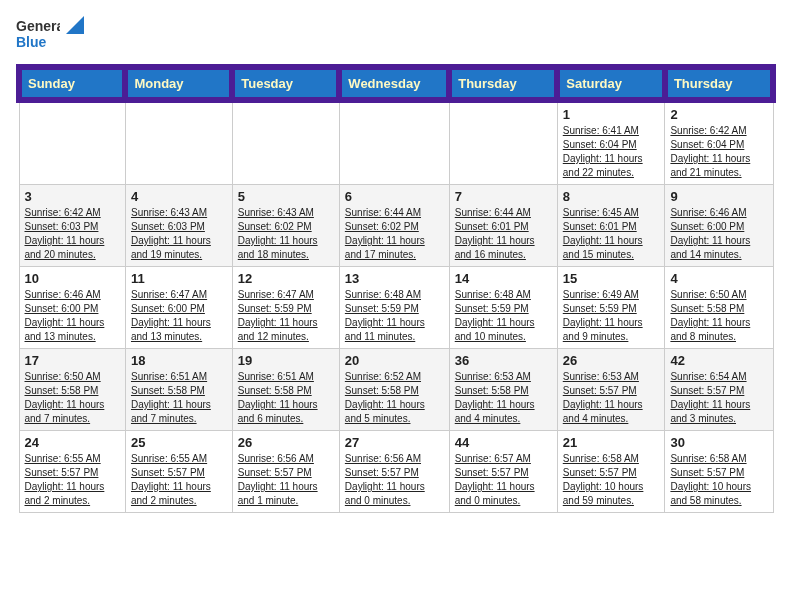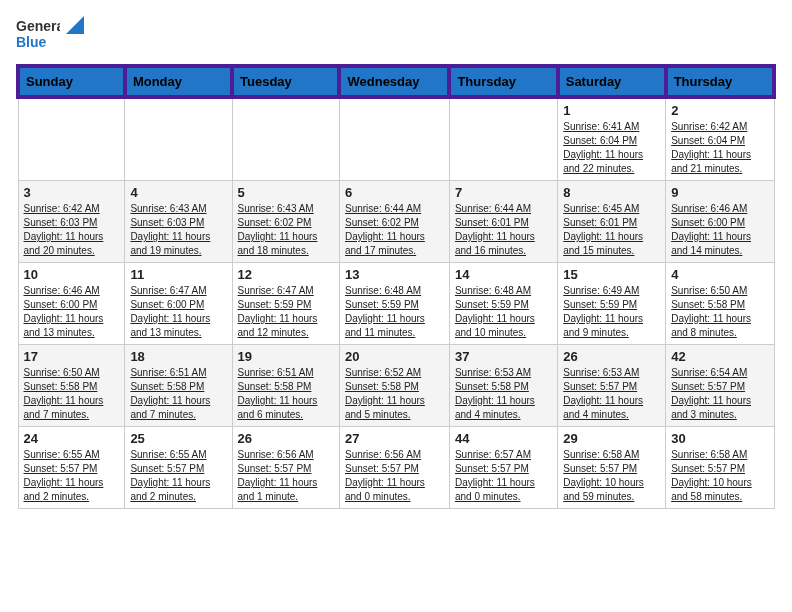--- a/index.html
+++ b/index.html
@@ -40,26 +40,26 @@
       color: #444;
       margin-top: 2px;
     }
     .calendar {
       width: 100%;
       border-collapse: collapse;
       border: 1px solid #ccc;
     }
     .calendar th {
       background: #2176c7;
-      color: #000000;
+      color: #fef9c3;
       font-size: 13px;
       font-weight: bold;
       padding: 6px 6px;
       text-align: left;
-      border: 4px solid #4c1d95;
+      border: 6px solid #4c1d95;
     }
     .calendar td {
       border: 1px solid #ccc;
       vertical-align: top;
       padding: 4px 5px;
       width: 113px;
       min-height: 80px;
       background: #fff;
       font-size: 10.5px;
       color: #222;
@@ -206,21 +206,21 @@
           </td>
           <td>
             <span class="day-number">19</span>
             <div class="day-info">Sunrise: 6:51 AM<br>Sunset: 5:58 PM<br>Daylight: 11 hours<br>and 6 minutes.</div>
           </td>
           <td>
             <span class="day-number">20</span>
             <div class="day-info">Sunrise: 6:52 AM<br>Sunset: 5:58 PM<br>Daylight: 11 hours<br>and 5 minutes.</div>
           </td>
           <td>
-            <span class="day-number">37</span>
+            <span class="day-number">36</span>
             <div class="day-info">Sunrise: 6:53 AM<br>Sunset: 5:58 PM<br>Daylight: 11 hours<br>and 4 minutes.</div>
           </td>
           <td>
             <span class="day-number">26</span>
             <div class="day-info">Sunrise: 6:53 AM<br>Sunset: 5:57 PM<br>Daylight: 11 hours<br>and 4 minutes.</div>
           </td>
           <td>
             <span class="day-number">42</span>
             <div class="day-info">Sunrise: 6:54 AM<br>Sunset: 5:57 PM<br>Daylight: 11 hours<br>and 3 minutes.</div>
           </td>
@@ -240,21 +240,21 @@
           </td>
           <td>
             <span class="day-number">27</span>
             <div class="day-info">Sunrise: 6:56 AM<br>Sunset: 5:57 PM<br>Daylight: 11 hours<br>and 0 minutes.</div>
           </td>
           <td>
             <span class="day-number">44</span>
             <div class="day-info">Sunrise: 6:57 AM<br>Sunset: 5:57 PM<br>Daylight: 11 hours<br>and 0 minutes.</div>
           </td>
           <td>
-            <span class="day-number">29</span>
+            <span class="day-number">21</span>
             <div class="day-info">Sunrise: 6:58 AM<br>Sunset: 5:57 PM<br>Daylight: 10 hours<br>and 59 minutes.</div>
           </td>
           <td>
             <span class="day-number">30</span>
             <div class="day-info">Sunrise: 6:58 AM<br>Sunset: 5:57 PM<br>Daylight: 10 hours<br>and 58 minutes.</div>
           </td>
         </tr>
       </tbody>
   </table>
 </div>

